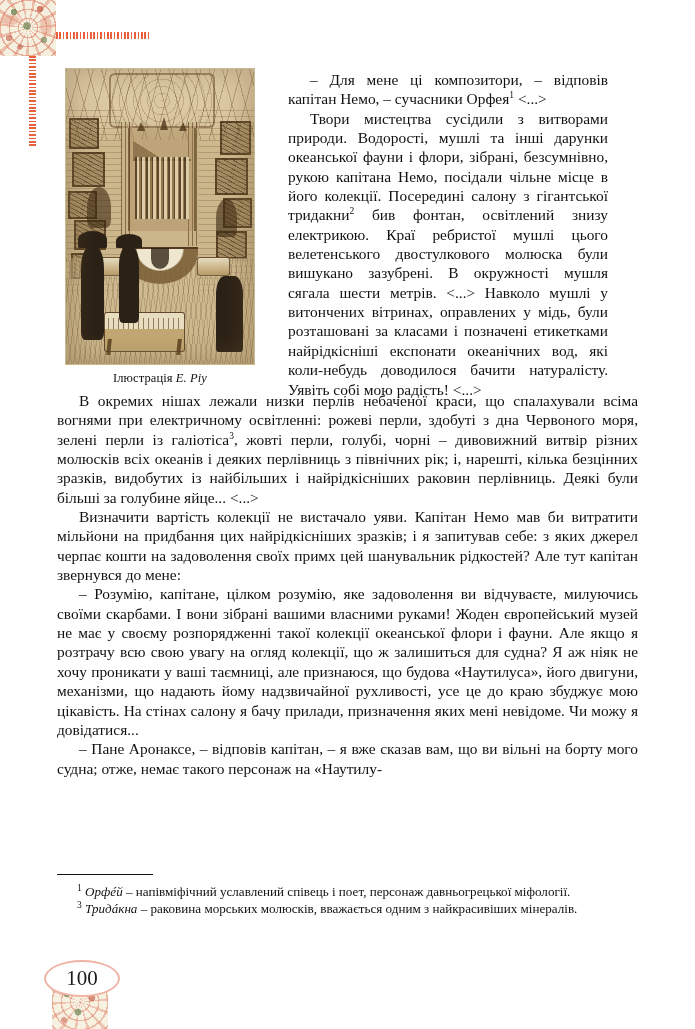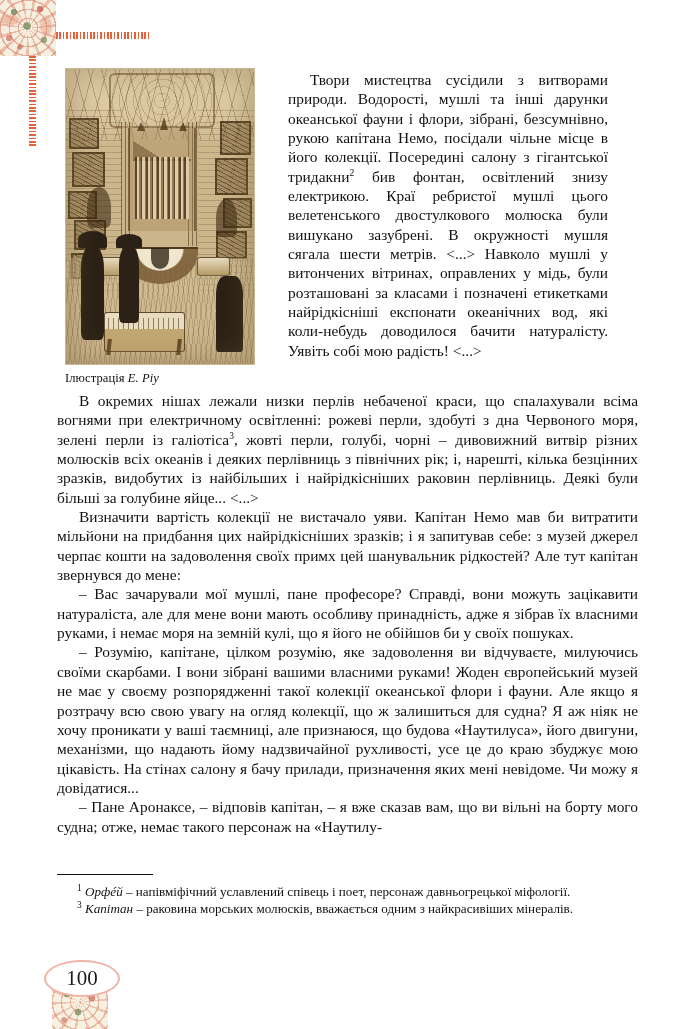--- a/index.html
+++ b/index.html
@@ -175,21 +175,21 @@
     position:absolute;
     background: #2c2116;
     border-radius: 40% 40% 18% 18% / 24% 24% 8% 8%;
   }
   .eng-fig .hat{position:absolute;left:-14%;top:-16%;width:128%;height:18%;background:#2c2116;border-radius:50% 50% 6% 6%;}
   .eng-plant{position:absolute;background:rgba(60,42,18,0.6);border-radius:50% 50% 20% 20%;}
   .eng-vign{position:absolute;inset:0;box-shadow: inset 0 0 26px 8px rgba(120,95,55,0.35);}
 
   .fig-caption {
     margin-top: 6px;
-    text-align: left;
+    text-align: center;
     font-size: 12.5px;
     letter-spacing: .1px;
     color: #111;
   }
   .fig-caption i { font-style: italic; }
 
   
   .col-right {
     position: absolute;
     left: 288px;
@@ -333,33 +333,33 @@
       <div class="eng-fig" style="right:6%;bottom:4%;width:14%;height:26%;border-radius:34% 34% 10% 10% / 22% 22% 6% 6%;"></div>
 
       <div class="eng-vign"></div>
     </div>
     <div class="fig-caption">
       <span>Ілюстрація </span><i>E. Ріу</i>
     </div>
   </div>
 
   <div class="col-right">
+    <p class="ind">– Для мене ці композитори, – відповів капітан Немо, – сучасники Орфея<sup>1</sup> &lt;...&gt;</p>
     <p class="ind">Твори мистецтва сусідили з витворами природи. Водорості, мушлі та інші дарунки океанської фауни і флори, зібрані, безсумнівно, рукою капітана Немо, посідали чільне місце в його колекції. Посередині салону з гігантської тридакни<sup>2</sup> бив фонтан, освітлений знизу електрикою. Краї ребристої мушлі цього велетенського двостулкового молюска були вишукано зазубрені. В окружності мушля сягала шести метрів. &lt;...&gt; Навколо мушлі у витончених вітринах, оправлених у мідь, були розташовані за класами і позначені етикетками найрідкісніші експонати океанічних вод, які коли-небудь доводилося бачити натуралісту. Уявіть собі мою радість! &lt;...&gt;</p>
   </div>
 
   <div class="body-wide">
     <p class="ind">В окремих нішах лежали низки перлів небаченої краси, що спалахували всіма вогнями при електричному освітленні: рожеві перли, здобуті з дна Червоного моря, зелені перли із галіотіса<sup>3</sup>, жовті перли, голубі, чорні – дивовижний витвір різних молюсків всіх океанів і деяких перлівниць з північних рік; і, нарешті, кілька безцінних зразків, видобутих із найбільших і найрідкісніших раковин перлівниць. Деякі були більші за голубине яйце... &lt;...&gt;</p>
-    <p class="ind">Визначити вартість колекції не вистачало уяви. Капітан Немо мав би витратити мільйони на придбання цих найрідкісніших зразків; і я запитував себе: з музей джерел черпає кошти на задоволення своїх примх цей шанувальник рідкостей? Але тут капітан звернувся до мене:</p>
-    <p class="ind">– Вас зачарували мої мушлі, пане професоре? Справді, вони можуть зацікавити натураліста, але для мене вони мають особливу принадність, адже я зібрав їх власними руками, і немає моря на земній кулі, що я його не обійшов би у своїх пошуках.</p>
+    <p class="ind">Визначити вартість колекції не вистачало уяви. Капітан Немо мав би витратити мільйони на придбання цих найрідкісніших зразків; і я запитував себе: з яких джерел черпає кошти на задоволення своїх примх цей шанувальник рідкостей? Але тут капітан звернувся до мене:</p>
     <p class="ind">– Розумію, капітане, цілком розумію, яке задоволення ви відчуваєте, милуючись своїми скарбами. І вони зібрані вашими власними руками! Жоден європейський музей не має у своєму розпорядженні такої колекції океанської флори і фауни. Але якщо я розтрачу всю свою увагу на огляд колекції, що ж залишиться для судна? Я аж ніяк не хочу проникати у ваші таємниці, але признаюся, що будова «Наутилуса», його двигуни, механізми, що надають йому надзвичайної рухливості, усе це до краю збуджує мою цікавість. На стінах салону я бачу прилади, призначення яких мені невідоме. Чи можу я довідатися...</p>
     <p class="ind">– Пане Аронаксе, – відповів капітан, – я вже сказав вам, що ви вільні на борту мого судна; отже, немає такого персонаж на «Наутилу-</p>
   </div>
 
   <div class="fn-rule"></div>
   <div class="footnotes">
     <p><sup>1</sup> <i>Орфéй</i> – напівміфічний уславлений співець і поет, персонаж давньогрецької міфології.</p>
-    <p><sup>3</sup> <i>Капітан</i> – раковина морських молюсків, вважається одним з найкрасивіших мінералів.</p>
+    <p><sup>3</sup> <i>Тридáкна</i> – раковина морських молюсків, вважається одним з найкрасивіших мінералів.</p>
   </div>
 
   <div class="bottom-ornament"></div>
   <div class="folio">100</div>
 
 </div>
 
 </body></html>

